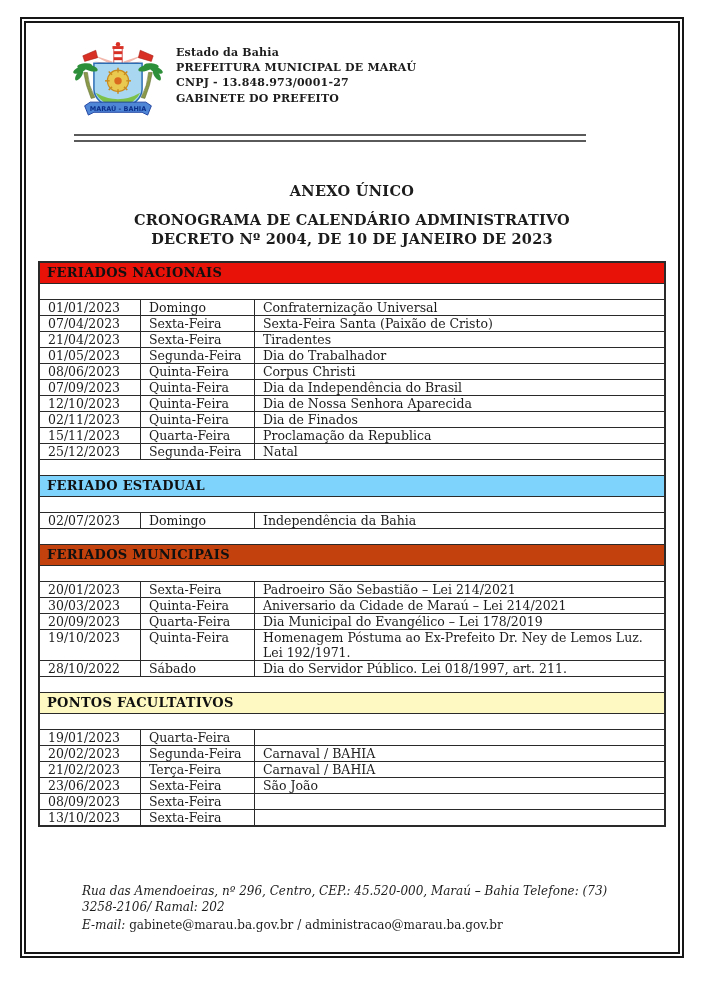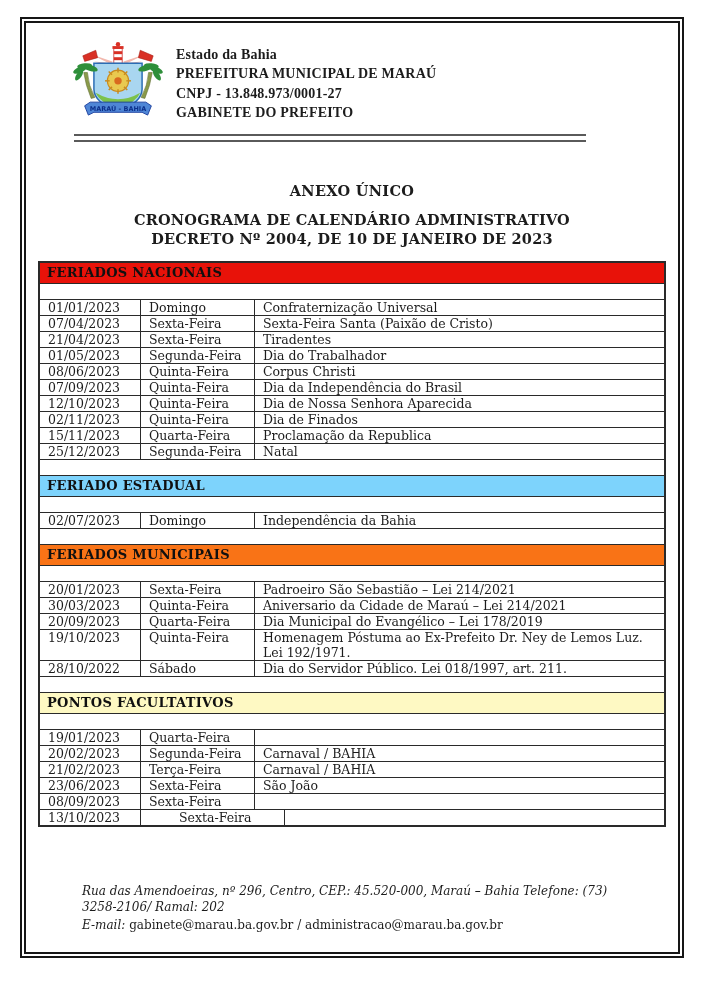--- a/index.html
+++ b/index.html
@@ -12,31 +12,31 @@
     position:absolute; left:20px; top:17px; width:664px; height:941px;
     border:2px solid #161616; padding:2px; box-sizing:border-box;
   }
   .page-inner {
     border:2px solid #161616; width:100%; height:100%; box-sizing:border-box;
     overflow:hidden;
   }
   
   .header { display:flex; padding:18px 30px 0 44px; }
   .logo { width:96px; height:88px; flex:0 0 auto; }
-  .header-text { margin-left:10px; padding-top:4px; font-weight:bold; font-size:14px; line-height:1.38; letter-spacing:.2px;font-family:Liberation Serif, serif; }
+  .header-text { margin-left:10px; padding-top:4px; font-weight:bold; font-size:11px; line-height:1.38; letter-spacing:.2px; }
   .header-rule {
     margin:5px 92px 0 48px; height:4px;
     border-top:2px solid #5a5a5a; border-bottom:2px solid #5a5a5a;
   }
   
   .title-annex { margin-top:40px; text-align:center; font-weight:bold; font-size:14.5px; letter-spacing:.3px; }
   .title-main { margin-top:11px; text-align:center; font-weight:bold; font-size:14.5px; line-height:1.32; letter-spacing:.2px; }
   
   .cal-table { width:624px; margin:13px auto 0; border:2px solid #2a2a2a; }
-  .cal-table > :last-child { border-bottom:none;gap:30px; }
+  .cal-table > :last-child { border-bottom:none; }
   .cal-banner {
     border-bottom:1px solid #2a2a2a; height:20px; line-height:20px;
     font-weight:bold; font-size:13px; padding-left:7px; letter-spacing:.3px; color:#101010;
   }
   .cal-spacer { height:15px; border-bottom:1px solid #2a2a2a; background:#fff; }
   .cal-row { display:flex; border-bottom:1px solid #2a2a2a; min-height:15px; }
   .cal-cell { padding:0 8px; font-size:12.5px; line-height:15px; box-sizing:border-box; }
   .c-date { flex:0 0 101px; border-right:1px solid #2a2a2a; }
   .c-day  { flex:0 0 114px; border-right:1px solid #2a2a2a; }
   .c-desc { flex:1 1 auto; white-space:pre-line; }
@@ -190,21 +190,21 @@
         </div>
         <div class="cal-spacer"></div>
         <div class="cal-banner" style="background: #7dd3fc;">FERIADO ESTADUAL</div>
         <div class="cal-spacer"></div>
         <div class="cal-row">
           <div class="cal-cell c-date">02/07/2023</div>
           <div class="cal-cell c-day">Domingo</div>
           <div class="cal-cell c-desc">Independência da Bahia</div>
         </div>
         <div class="cal-spacer"></div>
-        <div class="cal-banner" style="background: #f97316;">FERIADOS MUNICIPAIS</div>
+        <div class="cal-banner" style="background: #c2410c;">FERIADOS MUNICIPAIS</div>
         <div class="cal-spacer"></div>
         <div class="cal-row">
           <div class="cal-cell c-date">20/01/2023</div>
           <div class="cal-cell c-day">Sexta-Feira</div>
           <div class="cal-cell c-desc">Padroeiro São Sebastião – Lei 214/2021</div>
         </div>
         <div class="cal-row">
           <div class="cal-cell c-date">30/03/2023</div>
           <div class="cal-cell c-day">Quinta-Feira</div>
           <div class="cal-cell c-desc">Aniversario da Cidade de Maraú – Lei 214/2021</div>

